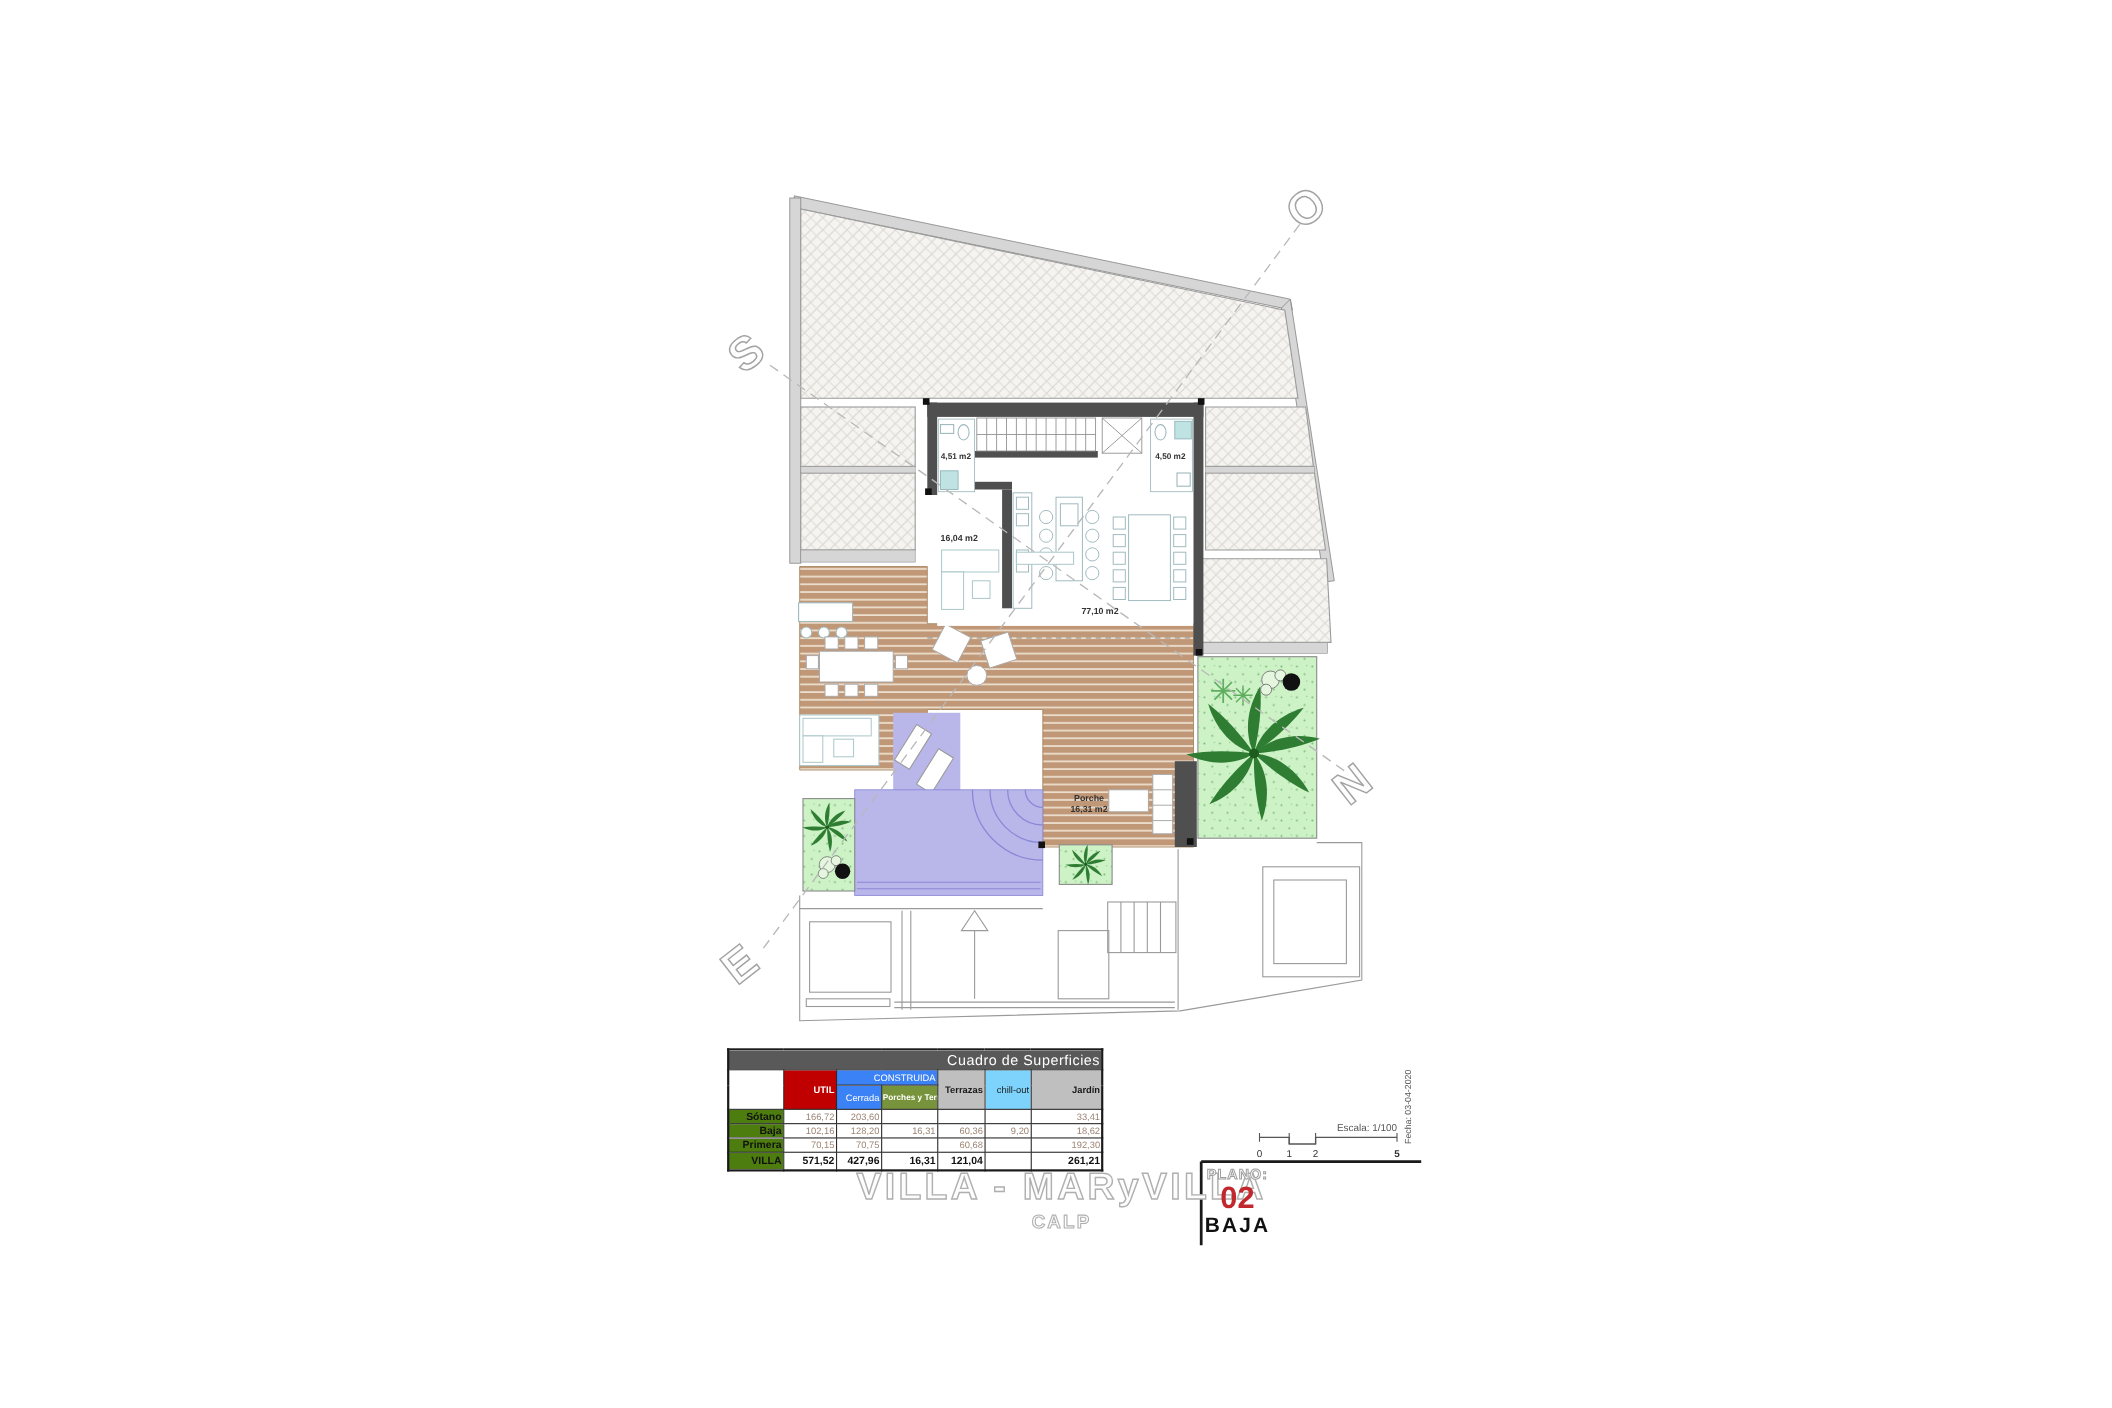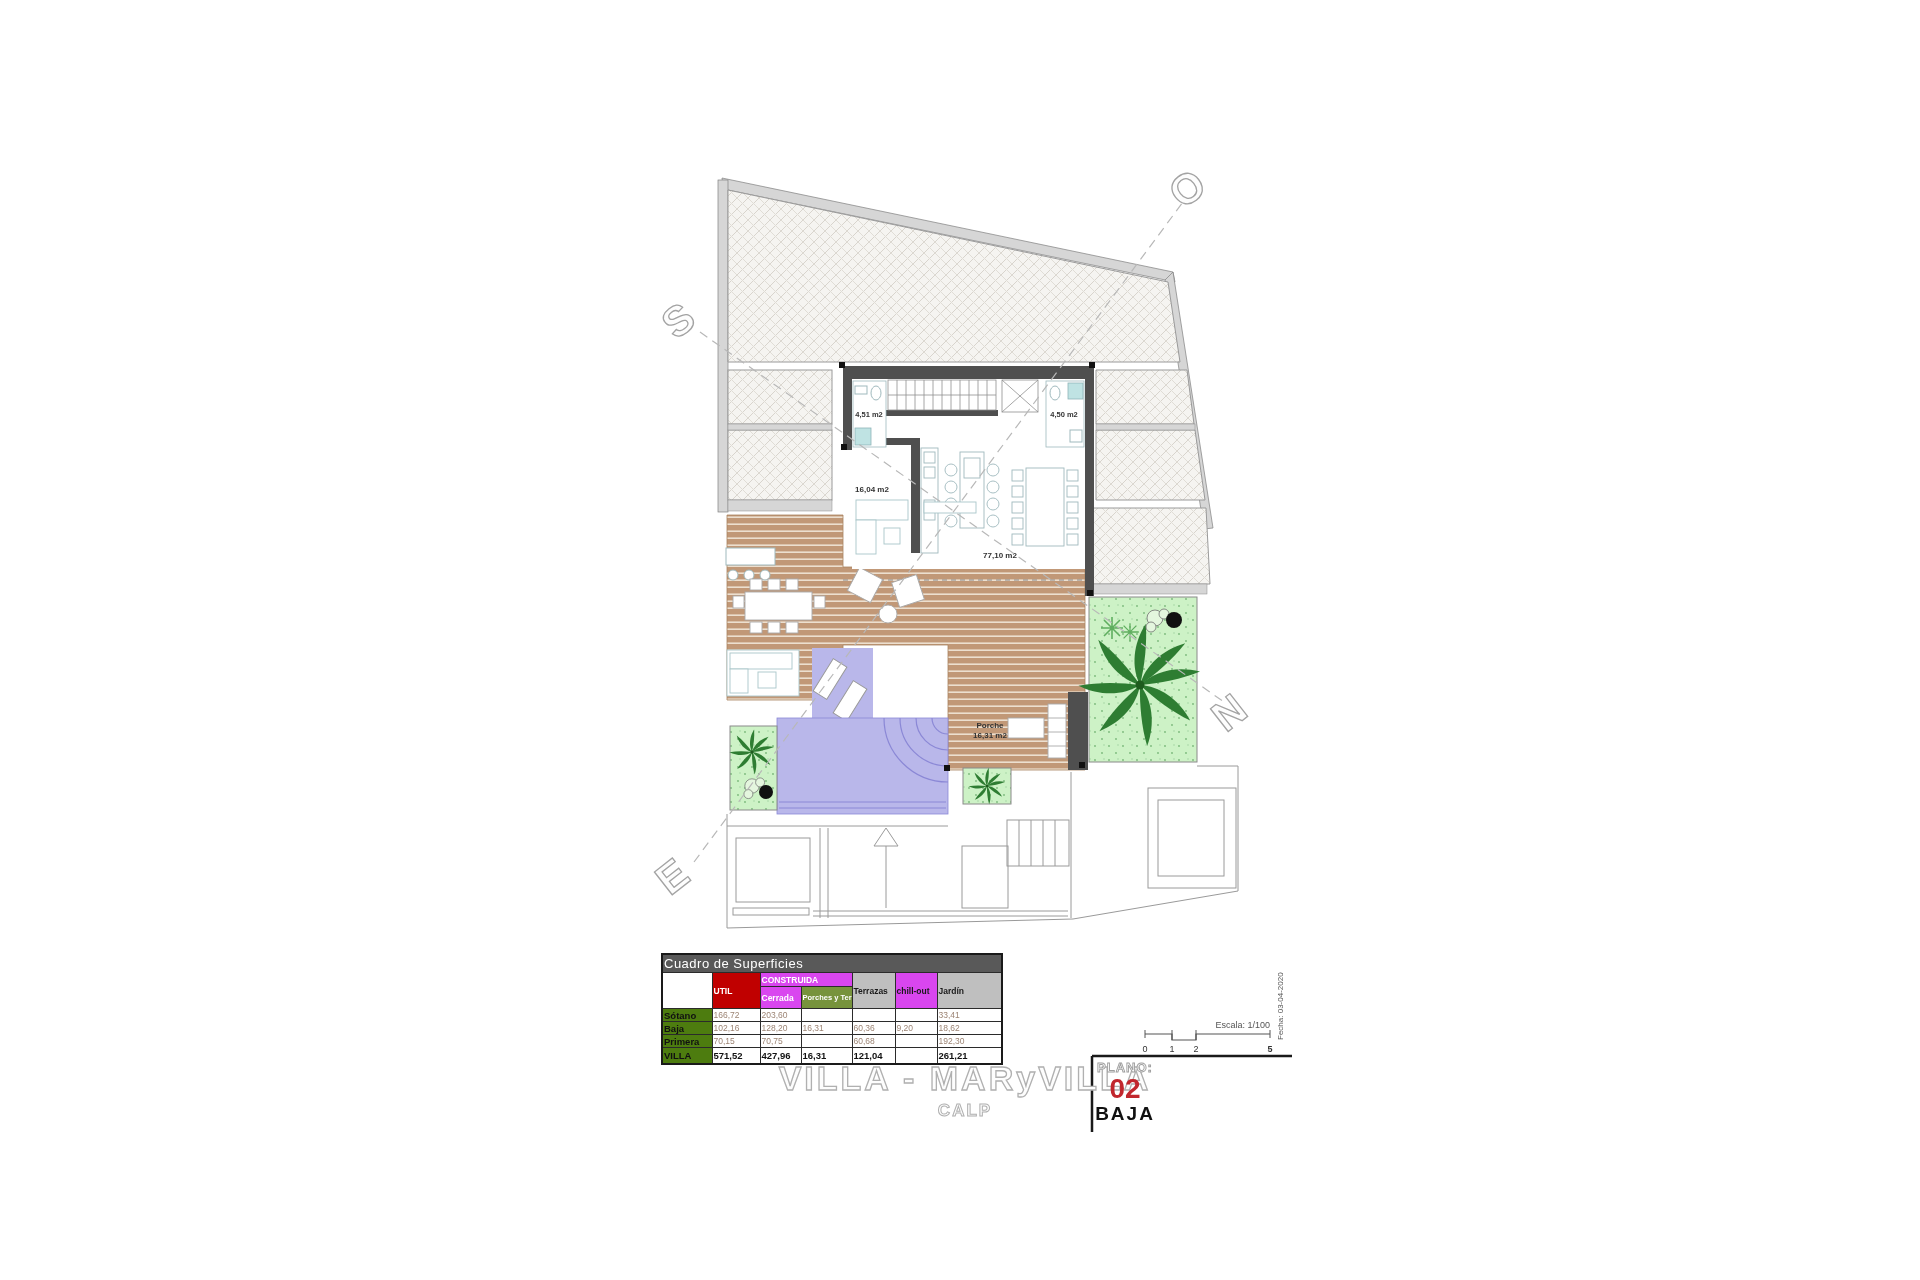--- a/index.html
+++ b/index.html
@@ -3,30 +3,30 @@
 <meta charset="utf-8">
 <style>
   html,body{margin:0;padding:0;background:#fff;}
   body{width:1920px;height:1280px;position:relative;font-family:"Liberation Sans",sans-serif;overflow:hidden;}
   #sheet{position:absolute;left:0;top:0;width:1920px;height:1280px;}
   svg text{font-family:"Liberation Sans",sans-serif;}
 
   
   #surface-table{position:absolute;left:661px;top:953px;width:340px;border-collapse:collapse;
                  table-layout:fixed;font-size:8.5px;color:#222;}
-  #surface-table td{border:1px solid #2b2b2b;text-align:left;vertical-align:middle;padding:0 1px;
+  #surface-table td{border:1px solid #2b2b2b;text-align:right;vertical-align:middle;padding:0 1px;
                     overflow:hidden;white-space:nowrap;}
   #surface-table{border:2px solid #1a1a1a;}
   .t-title{background:#595959;color:#fff;font-size:13px;letter-spacing:.5px;height:17px;}
   .h-util{background:#c00000;color:#fff;font-weight:bold;}
-  .h-green{background:#d946ef;color:#fff;font-weight:bold;}
+  .h-green{background:#3b82f6;color:#fff;font-weight:normal;}
   .h-green-small{background:#77933c;color:#fff;font-weight:bold;font-size:7.5px;white-space:normal;line-height:1.05;}
   .h-grey{background:#bfbfbf;color:#1a1a1a;font-weight:bold;vertical-align:top;}
   .h-grey-mid{background:#bfbfbf;color:#1a1a1a;font-weight:bold;}
-  .h-light{background:#d946ef;color:#1a1a1a;font-weight:bold;vertical-align:top;}
+  .h-light{background:#7dd3fc;color:#1a1a1a;font-weight:normal;vertical-align:top;}
   .row-label{font-weight:bold;color:#111;font-size:9.5px;background:#4d7c0f;}
   .val{color:#9c8474;background:#fff;}
   .total-row td{font-weight:bold;color:#111;font-size:9.5px;border-top:2px solid #1a1a1a;}
   tr.hdr1 td{height:13px;} tr.hdr2 td{height:21px;} tr.data td{height:12px;} tr.total-row td{height:15px;}
 </style>
 </head>
 <body>
 
 <div id="sheet">
 <svg width="1920" height="1280" viewBox="0 0 1920 1280">

